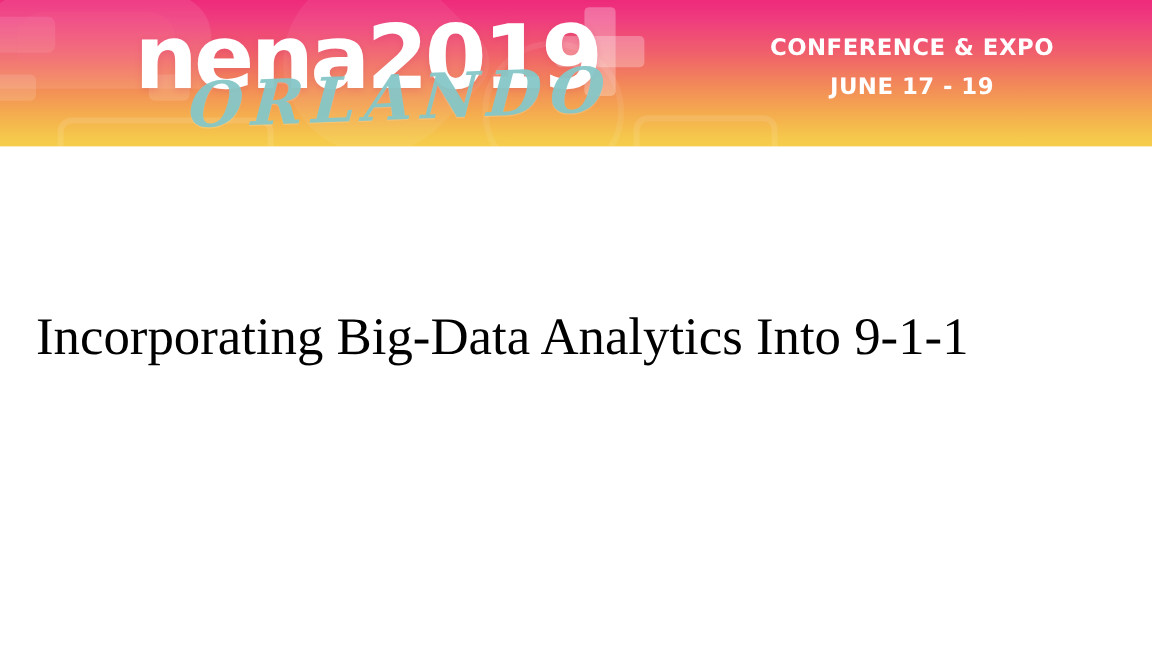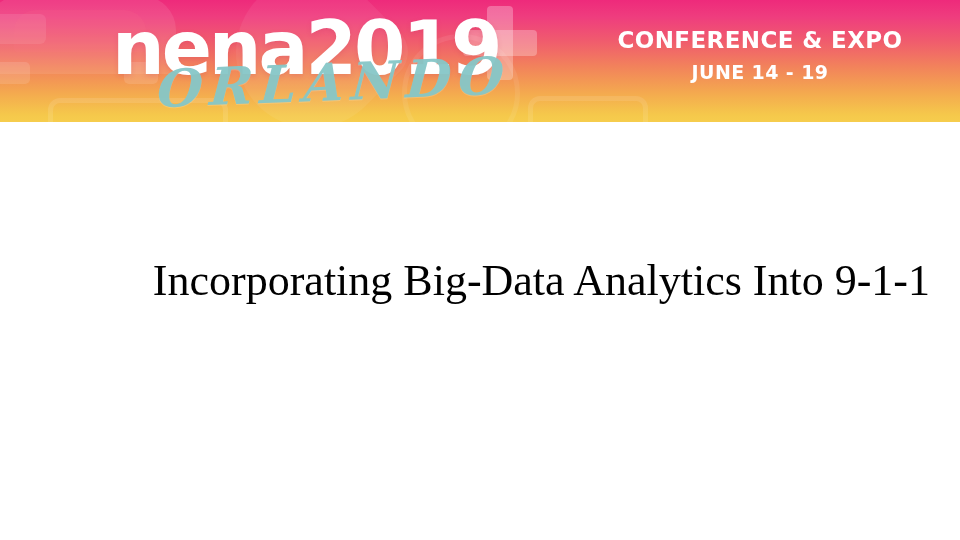--- a/index.html
+++ b/index.html
@@ -102,41 +102,41 @@
   #conf-info {
     position:absolute;
     left:600px; top:28px;
     width:320px;
     text-align:center;
     color:#ffffff;
   }
   #conf-line1 {
     font-family:"DejaVu Sans", sans-serif;
     font-weight:700;
-    font-size:23px;
+    font-size:19px;
     letter-spacing:0.4px;
     line-height:24px;
     white-space:nowrap;
   }
   #conf-line2 {
     font-family:"DejaVu Sans", sans-serif;
     font-weight:700;
     font-size:19px;
     letter-spacing:0.4px;
     line-height:24px;
     margin-top:8px;
     white-space:nowrap;
   }
 
   
   #title-block {
     position:absolute;
     left:30px; top:252px;
     width:900px;
-    text-align:right;
+    text-align:left;
   }
   #slide-title {
     font-family:"Liberation Serif", "DejaVu Serif", serif;
     font-weight:400;
     font-size:44px;
     line-height:57px;
     color:#000000;
   }
 </style>
 </head>
@@ -158,21 +158,21 @@
     <div class="wm" id="wm-cross-h"></div>
     <div class="wm wm-outline" id="wm-box-r"></div>
 
     <div id="logo-wrap">
       <div id="logo-text">nena2019</div>
     </div>
     <div id="logo-orlando">ORLANDO</div>
 
     <div id="conf-info">
       <div id="conf-line1">CONFERENCE &amp; EXPO</div>
-      <div id="conf-line2">JUNE 14 - 19</div>
+      <div id="conf-line2">JUNE 17 - 19</div>
     </div>
   </div>
 
   <div id="title-block">
     <h1 id="slide-title">Incorporating Big-Data Analytics Into 9-1-1</h1>
   </div>
 
 </div>
 
 </body></html>

